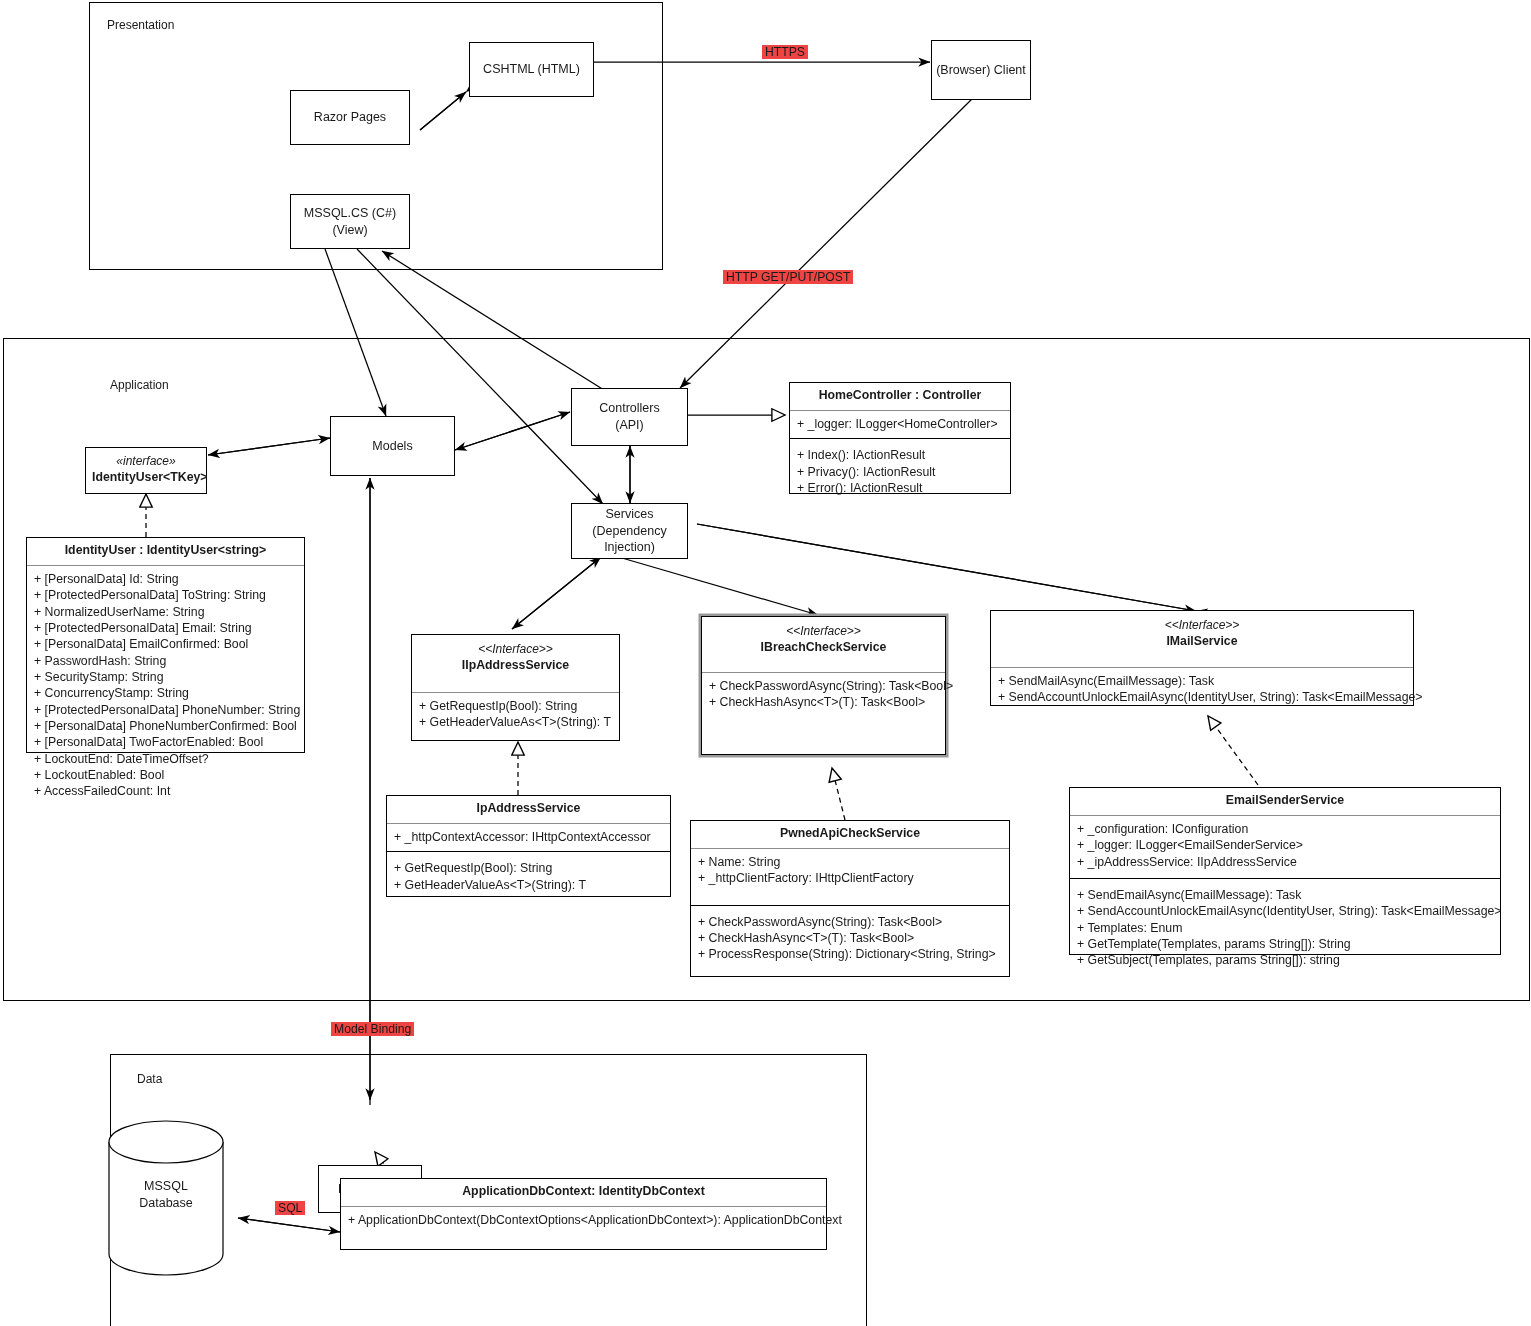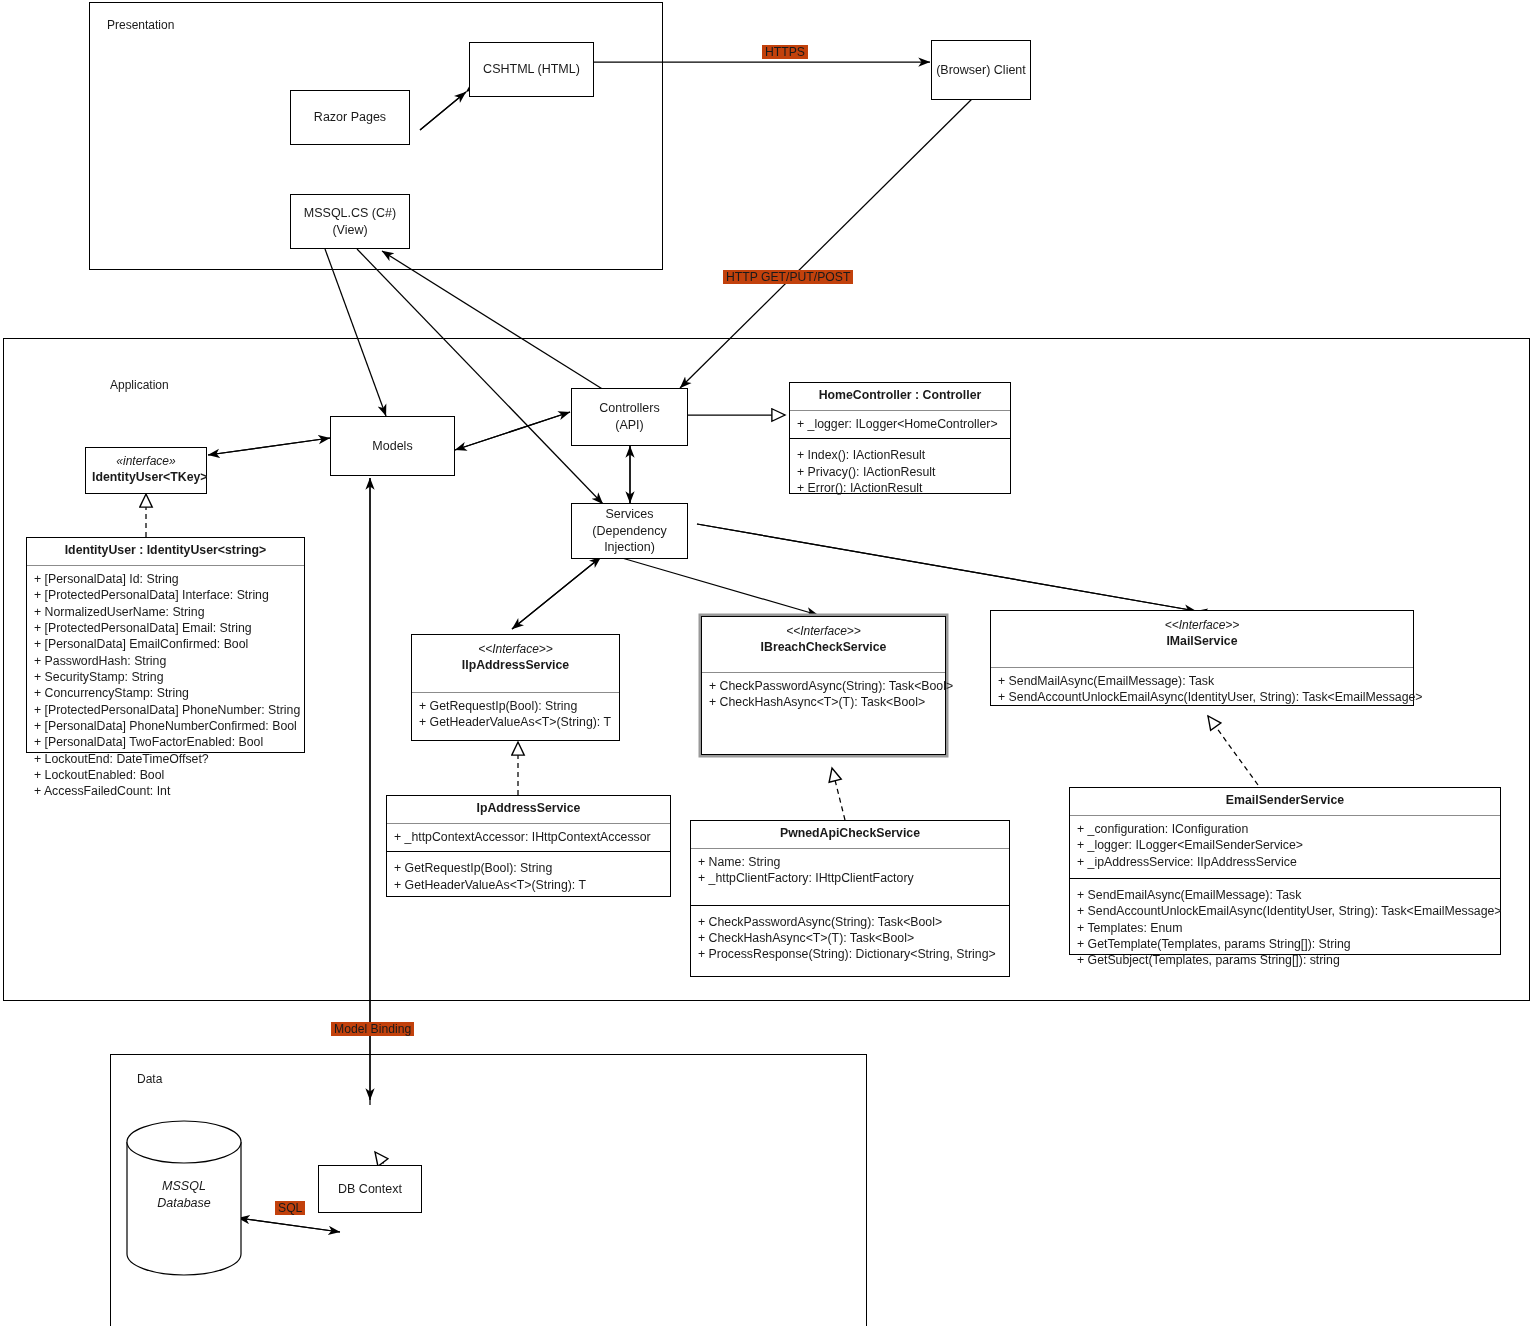--- a/index.html
+++ b/index.html
@@ -19,21 +19,21 @@
   .cls-title{text-align:center;font-weight:bold;padding:5px 6px 6px 6px;line-height:1.3;
              border-bottom:1.1px solid #8c8c8c;box-sizing:border-box;}
   .cls-title.noline{border-bottom:none;}
   .cls-title .stereo{display:block;font-weight:normal;font-style:italic;font-size:12px;}
   .cls-sec{padding:5px 7px 6px 7px;box-sizing:border-box;}
   .cls-sec.bordered{border-top:1.1px solid #000;}
   .cls-sec .row{white-space:nowrap;line-height:1.33;}
   .cls-sec.pad-extra{padding-top:8px;}
 
   .cyl{position:absolute;}
-  .edge-label{position:absolute;font-size:12.2px;color:#1a1a1a;background:#c2410c;
+  .edge-label{position:absolute;font-size:12.2px;color:#1a1a1a;background:#ef4444;
               padding:0 3px;white-space:nowrap;}
   svg.links{position:absolute;left:0;top:0;width:1531px;height:1326px;overflow:visible;}
   .ln{stroke:#000;stroke-width:1.25px;fill:none;}
   .ln.dash{stroke-dasharray:5 4;}
 </style>
 </head>
 <body>
 
 <div id="canvas">
 
@@ -133,21 +133,21 @@
   <div class="node" style="left:571px;top:503px;width:117px;height:56px;flex-direction:column;">
     <span>Services</span>
     <span>(Dependency</span>
     <span>Injection)</span>
   </div>
 
   <div class="node" style="left:318px;top:1165px;width:104px;height:48px;">
     <span>DB Context</span>
   </div>
 
-  <div class="cyl" style="left:126px;top:1120px;width:132px;height:156px;font-style:italic;">
+  <div class="cyl" style="left:108px;top:1120px;width:132px;height:156px;">
     <svg width="116" height="156" viewBox="0 0 116 156">
       <path d="M1,22 L1,134 A57,21 0 0 0 115,134 L115,22" fill="#fff" stroke="#000" stroke-width="1.2"></path>
       <ellipse cx="58" cy="22" rx="57" ry="21" fill="#fff" stroke="#000" stroke-width="1.2"></ellipse>
     </svg>
     <div style="position:absolute;left:0;top:58px;width:116px;text-align:center;font-size:12.5px;line-height:1.35;color:#1a1a1a;">
       <div>MSSQL</div>
       <div>Database</div>
     </div>
   </div>
 
@@ -160,21 +160,21 @@
     <div class="cls-title noline" style="padding-top:6px;">
       <span class="stereo">«interface»</span>
       <span>IdentityUser&lt;TKey&gt;</span>
     </div>
   </div>
 
   <div class="cls" style="left:26px;top:537px;width:279px;height:216px;">
     <div class="cls-title">IdentityUser : IdentityUser&lt;string&gt;</div>
     <div class="cls-sec">
       <div class="row">+ [PersonalData] Id: String</div>
-      <div class="row">+ [ProtectedPersonalData] Interface: String</div>
+      <div class="row">+ [ProtectedPersonalData] ToString: String</div>
       <div class="row">+ NormalizedUserName: String</div>
       <div class="row">+ [ProtectedPersonalData] Email: String</div>
       <div class="row">+ [PersonalData] EmailConfirmed: Bool</div>
       <div class="row">+ PasswordHash: String</div>
       <div class="row">+ SecurityStamp: String</div>
       <div class="row">+ ConcurrencyStamp: String</div>
       <div class="row">+ [ProtectedPersonalData] PhoneNumber: String</div>
       <div class="row">+ [PersonalData] PhoneNumberConfirmed: Bool</div>
       <div class="row">+ [PersonalData] TwoFactorEnabled: Bool</div>
       <div class="row">+ LockoutEnd: DateTimeOffset?</div>
@@ -261,14 +261,20 @@
     </div>
     <div class="cls-sec bordered pad-extra">
       <div class="row">+ SendEmailAsync(EmailMessage): Task</div>
       <div class="row">+ SendAccountUnlockEmailAsync(IdentityUser, String): Task&lt;EmailMessage&gt;</div>
       <div class="row">+ Templates: Enum</div>
       <div class="row">+ GetTemplate(Templates, params String[]): String</div>
       <div class="row">+ GetSubject(Templates, params String[]): string</div>
     </div>
   </div>
 
+  <div class="cls" style="left:340px;top:1178px;width:487px;height:72px;">
+    <div class="cls-title" style="border-bottom-color:#8c8c8c;">ApplicationDbContext: IdentityDbContext</div>
+    <div class="cls-sec">
+      <div class="row">+ ApplicationDbContext(DbContextOptions&lt;ApplicationDbContext&gt;): ApplicationDbContext</div>
+    </div>
+  </div>
 
 </div>
 
 </body></html>

